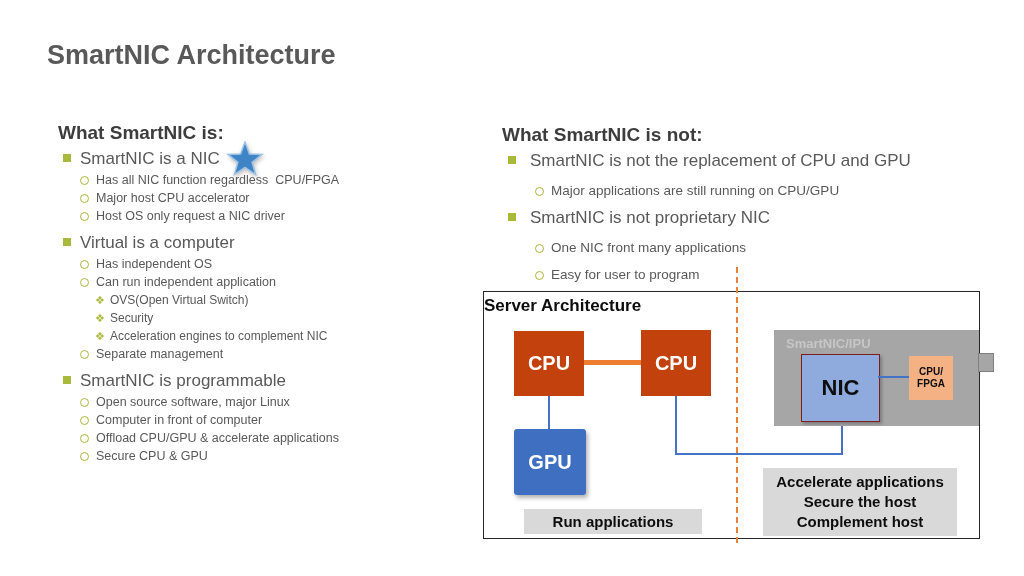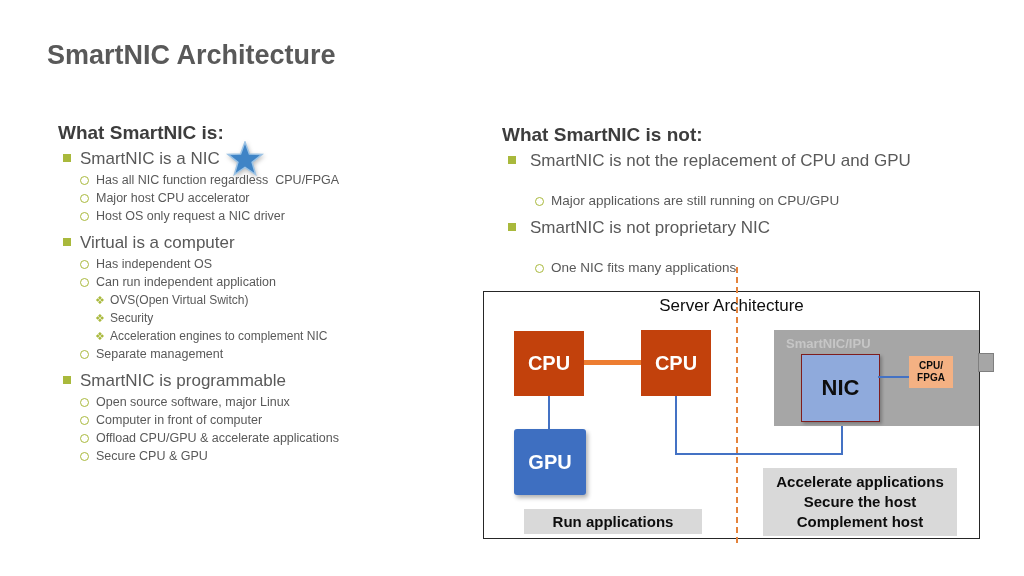--- a/index.html
+++ b/index.html
@@ -14,58 +14,58 @@
   .col-right{left:502px;top:122px;width:480px;}
   .col-heading{font-size:19px;font-weight:bold;color:#3d3d3d;line-height:25px;margin-bottom:3px;}
 
   .items{position:relative;}
   .li{position:relative;color:#595959;}
   .items > .li:first-child{margin-top:3px;}
   .level1{font-size:17px;line-height:21px;margin-top:9px;padding-left:22px;}
   .level2{font-size:12.5px;line-height:14px;margin-top:4px;padding-left:38px;}
   .level3{font-size:12px;line-height:14px;margin-top:4px;padding-left:52px;}
   .col-right .level1{padding-left:28px;}
-  .col-right .level2{font-size:13.5px;line-height:15px;margin-top:22px;padding-left:49px;}
+  .col-right .level2{font-size:13.5px;line-height:15px;margin-top:12px;padding-left:49px;}
   .litext{white-space:pre-wrap;}
 
   .marker{position:absolute;display:block;}
   .m1{left:5px;top:6px;width:8px;height:8px;background:#a9b93c;}
   .m2{left:22px;top:3px;width:7px;height:7px;border:1.4px solid #a9b93c;border-radius:50%;background:transparent;}
   .m3{left:37px;top:0;width:13px;color:#a9b93c;font-size:11px;line-height:14px;}
   .col-right .m1{left:6px;}
   .col-right .m2{left:33px;top:4px;}
 
   .star{position:absolute;left:168px;top:-7px;width:38px;height:36px;}
   .star svg{display:block;filter:drop-shadow(1px 2px 2px rgba(0,0,0,0.25));}
 
   
   .diagram{position:absolute;left:483px;top:291px;width:495px;height:246px;
            border:1.5px solid #262626;background:#ffffff;}
-  .diagram-title{position:absolute;left:0;right:0;top:4px;text-align:center;
-                 font-size:17px;font-weight:normal;color:#0d0d0d;}
+  .diagram-title{position:absolute;left:0;right:0;top:4px;
+                 font-size:17px;font-weight:bold;color:#0d0d0d;}
   .dbox{position:absolute;display:flex;align-items:center;justify-content:center;
         font-weight:bold;text-align:center;}
   .cpu{background:#c2410c;color:#ffffff;font-size:20px;}
   .cpu1{left:30px;top:39px;width:70px;height:65px;}
   .cpu2{left:157px;top:38px;width:70px;height:66px;}
   .gpu{left:30px;top:137px;width:72px;height:66px;background:#3E6FC1;color:#ffffff;
        font-size:20px;border-radius:3px;box-shadow:2px 3px 4px rgba(0,0,0,0.3);}
   .conn{position:absolute;background:#4472C4;}
   .conn-orange{position:absolute;background:#ED7D31;left:100px;top:68px;width:57px;height:5px;}
   .c-cpu1-gpu{left:64px;top:104px;width:2px;height:33px;}
   .c-cpu2-down{left:191px;top:104px;width:2px;height:59px;}
   .c-horiz{left:191px;top:161px;width:168px;height:2px;}
   .c-up-nic{left:357px;top:129px;width:2px;height:34px;}
   .c-nic-fpga{left:394px;top:84px;width:31px;height:2px;}
 
   .smartnic-box{position:absolute;left:290px;top:38px;width:205px;height:96px;background:#A6A6A6;}
   .smartnic-label{position:absolute;left:12px;top:6px;font-size:13px;font-weight:bold;color:#c6c6c6;}
   .nic{left:317px;top:62px;width:77px;height:66px;background:#8FAADC;border:1px solid #7f1d1d;
        color:#0d0d0d;font-size:22px;box-shadow:2px 2px 3px rgba(0,0,0,0.25);}
-  .cpu-fpga{left:425px;top:64px;width:44px;height:32px;background:#F4B183;color:#0d0d0d;
+  .cpu-fpga{left:425px;top:64px;width:44px;height:44px;background:#F4B183;color:#0d0d0d;
             font-size:10px;line-height:12px;white-space:pre-line;}
   .side-tab{position:absolute;left:494px;top:61px;width:14px;height:17px;background:#A6A6A6;
             border:1px solid #7f7f7f;}
 
   .graybox{position:absolute;background:#D9D9D9;color:#0d0d0d;font-weight:bold;
            display:flex;align-items:center;justify-content:center;text-align:center;}
   .run-apps{left:40px;top:217px;width:178px;height:25px;font-size:15px;}
   .benefits{left:279px;top:176px;width:194px;height:68px;font-size:15px;line-height:20px;white-space:pre-line;}
 
   .divider{position:absolute;left:736px;top:267px;height:276px;width:0;
@@ -103,21 +103,21 @@
         <div class="li level2"><span class="marker m2"></span><span class="litext">Secure CPU &amp; GPU</span></div>
       </div>
   </div>
 
   <div class="col col-right">
     <div class="col-heading">What SmartNIC is not:</div>
     <div class="items">
         <div class="li level1"><span class="marker m1"></span><span class="litext">SmartNIC is not the replacement of CPU and GPU</span></div>
         <div class="li level2"><span class="marker m2"></span><span class="litext">Major applications are still running on CPU/GPU</span></div>
         <div class="li level1"><span class="marker m1"></span><span class="litext">SmartNIC is not proprietary NIC</span></div>
-        <div class="li level2"><span class="marker m2"></span><span class="litext">One NIC fits many applications</span></div>
+        <div class="li level2"><span class="marker m2"></span><span class="litext">One NIC front many applications</span></div>
         <div class="li level2"><span class="marker m2"></span><span class="litext">Easy for user to program</span></div>
       </div>
   </div>
 
   <div class="diagram">
     <div class="diagram-title">Server Architecture</div>
 
     <div class="dbox cpu cpu1">CPU</div>
     <div class="dbox cpu cpu2">CPU</div>
     <div class="conn-orange"></div>

